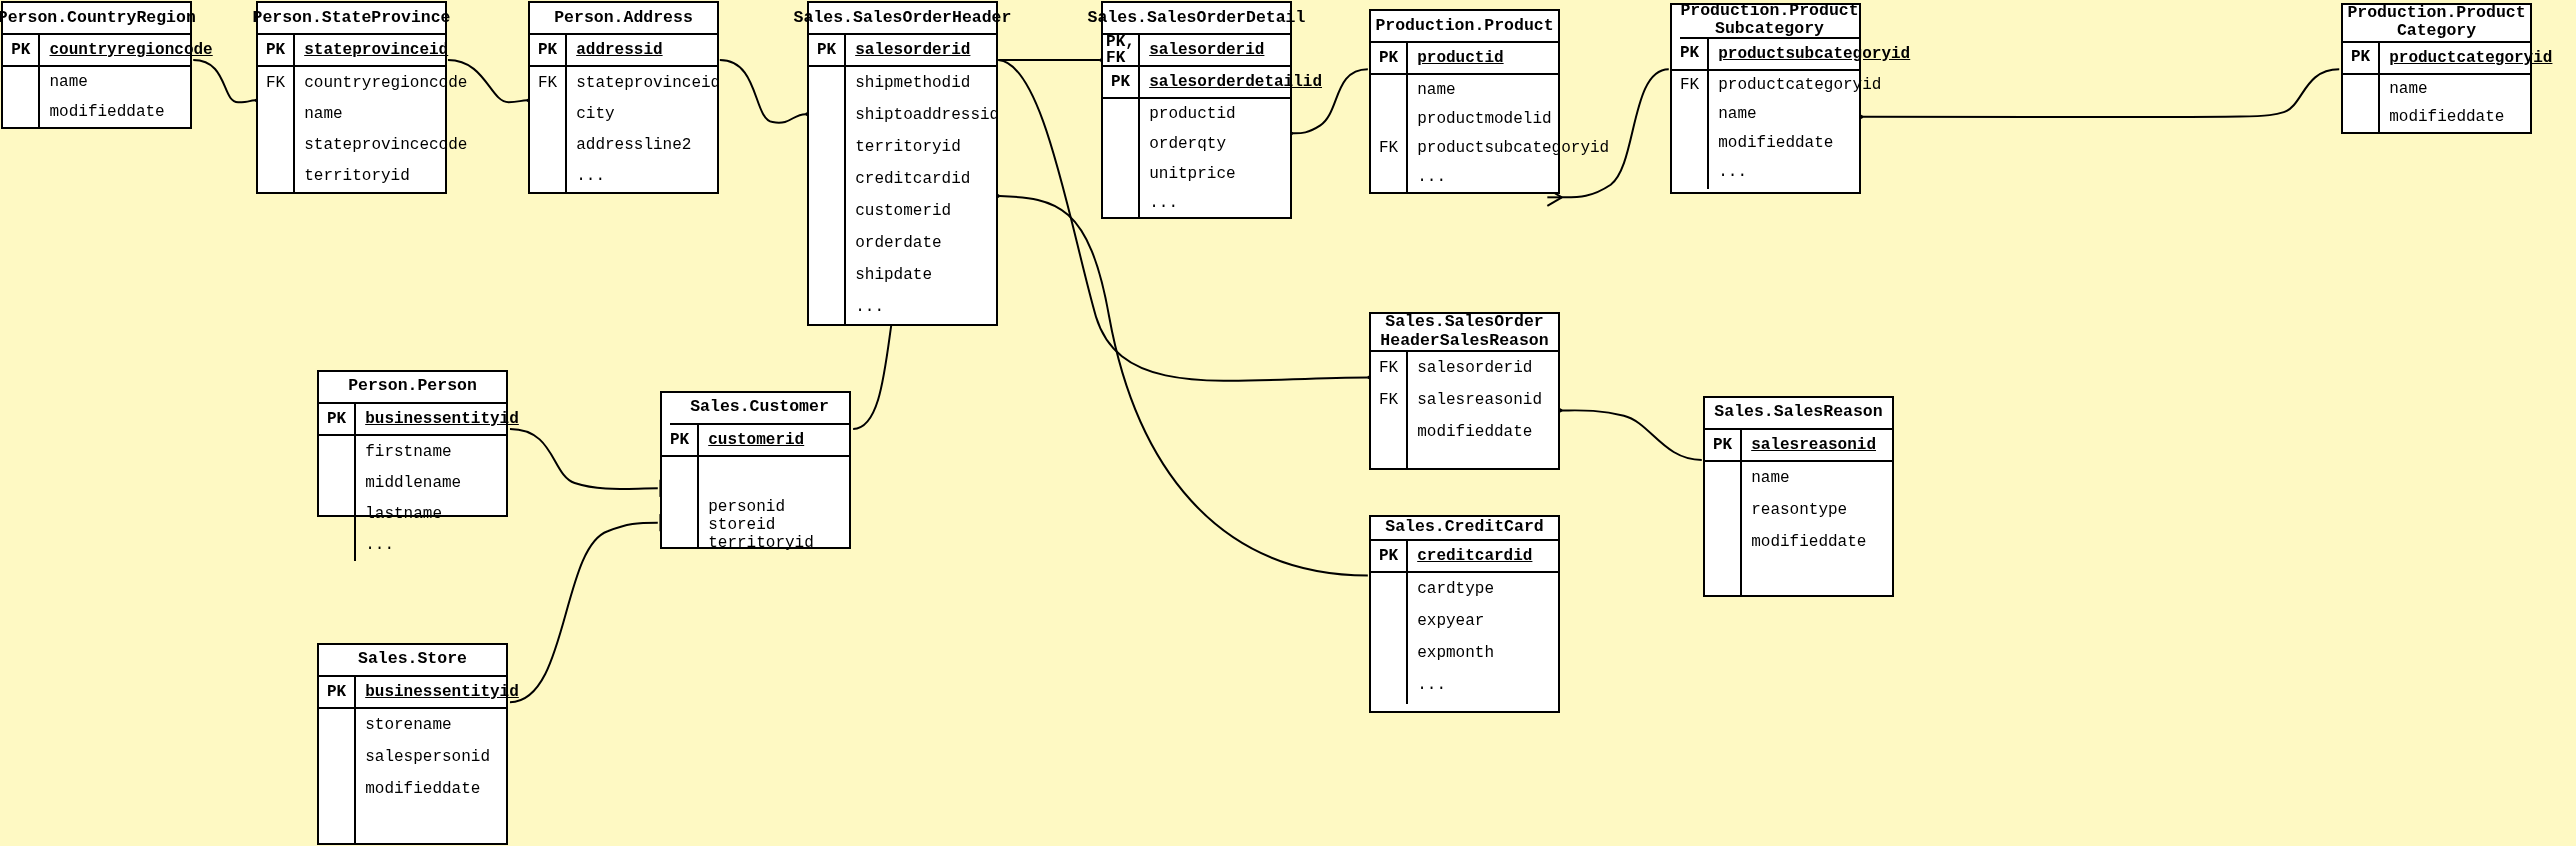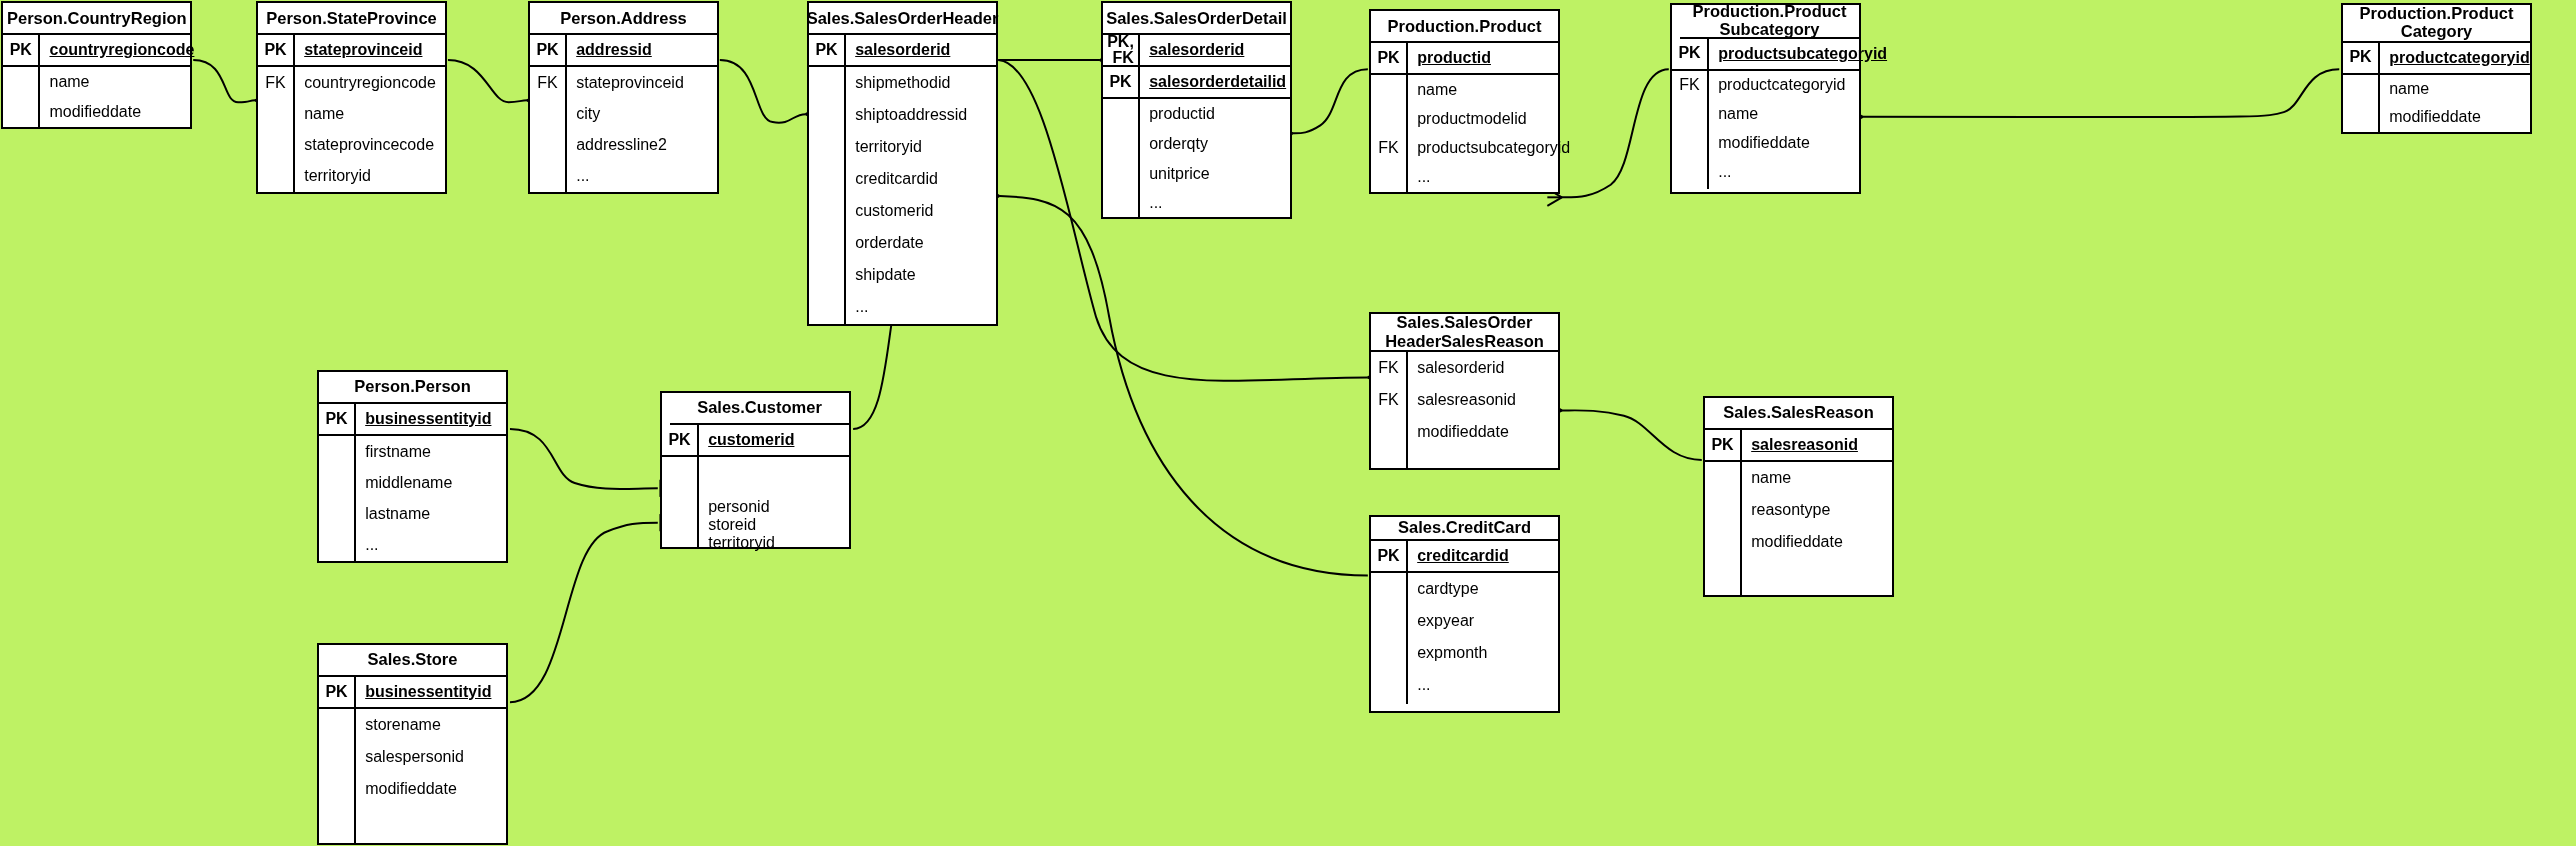--- a/index.html
+++ b/index.html
@@ -1,27 +1,27 @@
 <!DOCTYPE html>
 <html style="font-size:10.6px"><head>
 <meta charset="utf-8">
 <style>
   html,body{margin:0;padding:0;background:#ffffff;}
-  #canvas{position:relative;width:2576px;height:846px;background:#bef264;
-          font-family:Liberation Sans, sans-serif;overflow:hidden;}
+  #canvas{position:relative;width:2576px;height:846px;background:#fef9c3;
+          font-family:Liberation Mono, monospace;overflow:hidden;}
   #edges{position:absolute;left:0;top:0;width:2576px;height:846px;pointer-events:none;}
   .entity{position:absolute;border:2px solid #000;background:#fff;box-sizing:border-box;}
   .ent-title{font-weight:bold;font-size:16.5px;color:#000;text-align:center;
              line-height:1.12;padding:5.3px 4px 6px 4px;border-bottom:2px solid #000;
              box-sizing:border-box;display:flex;align-items:center;justify-content:center;}
   .row{display:flex;align-items:stretch;box-sizing:border-box;}
   .row.pkrow{border-bottom:2px solid #000;}
   .key-cell{width:37px;min-width:37px;border-right:2px solid #000;box-sizing:border-box;
             font-size:16px;font-weight:bold;color:#000;display:flex;align-items:center;
-            justify-content:center;text-align:right;line-height:1.02;white-space:pre-line;}
+            justify-content:center;text-align:left;line-height:1.02;white-space:pre-line;}
   .attr-cell{flex:1;font-size:16px;color:#000;display:flex;align-items:center;
              padding-left:9.2px;box-sizing:border-box;}
   .attr-cell.pk{font-weight:bold;text-decoration:underline;}
   .fieldgroup{display:flex;}
   .fg-key{width:37px;min-width:37px;border-right:2px solid #000;box-sizing:border-box;
           display:flex;flex-direction:column;}
   .fg-attrs{flex:1;display:flex;flex-direction:column;}
   .fg-k{font-size:16px;color:#000;display:flex;align-items:center;justify-content:center;}
   .fg-a{font-size:16px;color:#000;display:flex;align-items:center;padding-left:9.2px;
         box-sizing:border-box;}
@@ -289,21 +289,21 @@
         <div class="fg-key">
           <div class="fg-k" style="height: 28px;"></div>
           <div class="fg-k" style="height: 28px;"></div>
         </div>
         <div class="fg-attrs">
           <div class="fg-a" style="height: 28px;">name</div>
           <div class="fg-a" style="height: 28px;">modifieddate</div>
         </div>
       </div>
     </div>
-    <div class="entity" style="left: 317px; top: 370px; width: 191px; height: 193px;">
+    <div class="entity" style="left: 317px; top: 370px; width: 191px; height: 147px;">
       <div class="ent-title" style="height: 32px;">Person.Person</div>
       <div class="row pkrow" style="height: 32px;">
         <div class="key-cell">PK</div>
         <div class="attr-cell pk">businessentityid</div>
       </div>
       <div class="fieldgroup" style="height: 125px;">
         <div class="fg-key">
           <div class="fg-k" style="height: 31px;"></div>
           <div class="fg-k" style="height: 31px;"></div>
           <div class="fg-k" style="height: 31px;"></div>

